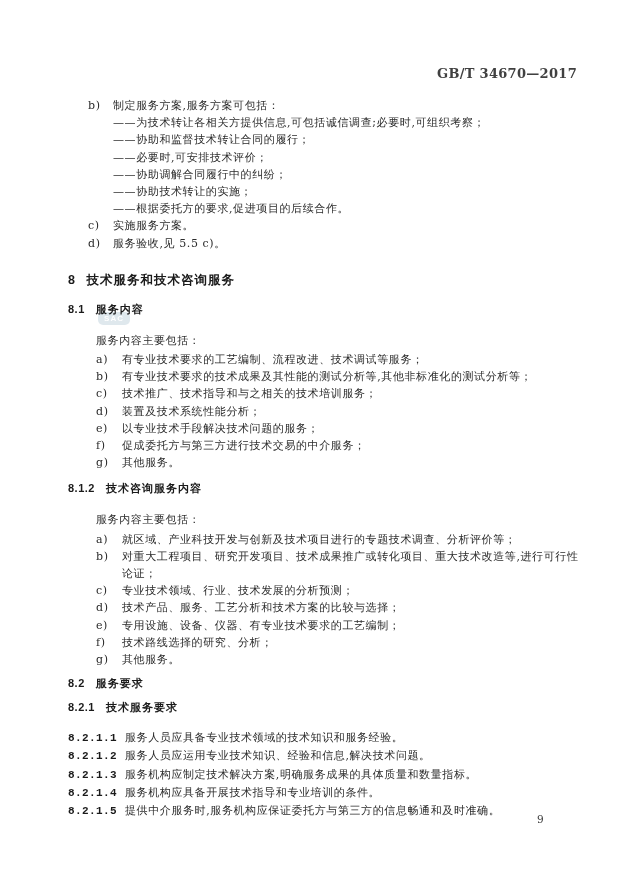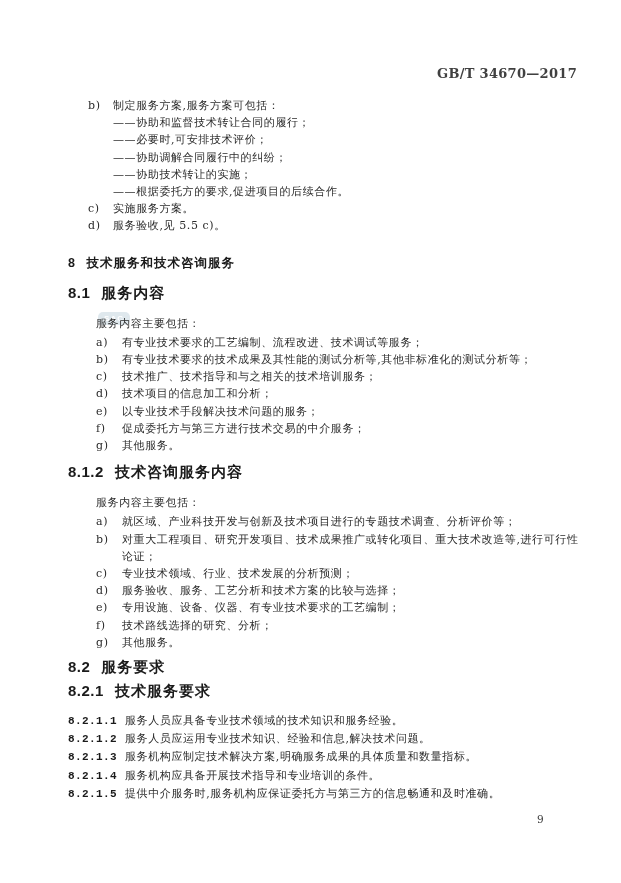--- a/index.html
+++ b/index.html
@@ -42,21 +42,21 @@
   
   .h-sec {
     display: flex;
     margin-left: 68px;
     font-family: "Liberation Sans", "DejaVu Sans", sans-serif;
     font-weight: bold;
     color: #1b1b1b;
     letter-spacing: 1px;
   }
   .h-lvl1 { font-size: 12.5px; line-height: 14px; margin-top: 21px; }
-  .h-lvl2 { font-size: 15px; line-height: 13px; text-align: center; }
+  .h-lvl2 { font-size: 11px; line-height: 13px; text-align: center; }
   .h-num { flex: none; margin-right: 11px; letter-spacing: 0.5px; }
   .mt-81  { margin-top: 16px; }
   .mt-811 { margin-top: 12px; }
   .mt-812 { margin-top: 11px; }
   .mt-82  { margin-top: 9px; }
   .mt-821 { margin-top: 11px; }
   
   .para-intro {
     margin-left: 96px;
     margin-top: 16px;
@@ -132,20 +132,23 @@
   </div>
 
   <div class="content">
 
     <div class="intro-list">
       <div class="li-row">
         <span class="lbl">b)</span>
         <span class="txt">制定服务方案,服务方案可包括：</span>
       </div>
       <div class="li-row dash-row">
+        <span class="txt">——为技术转让各相关方提供信息,可包括诚信调查;必要时,可组织考察；</span>
+      </div>
+      <div class="li-row dash-row">
         <span class="txt">——协助和监督技术转让合同的履行；</span>
       </div>
       <div class="li-row dash-row">
         <span class="txt">——必要时,可安排技术评价；</span>
       </div>
       <div class="li-row dash-row">
         <span class="txt">——协助调解合同履行中的纠纷；</span>
       </div>
       <div class="li-row dash-row">
         <span class="txt">——协助技术转让的实施；</span>
@@ -184,21 +187,21 @@
       <div class="item-row">
         <span class="lbl">b)</span>
         <span class="txt">有专业技术要求的技术成果及其性能的测试分析等,其他非标准化的测试分析等；</span>
       </div>
       <div class="item-row">
         <span class="lbl">c)</span>
         <span class="txt">技术推广、技术指导和与之相关的技术培训服务；</span>
       </div>
       <div class="item-row">
         <span class="lbl">d)</span>
-        <span class="txt">技术项目的信息加工和分析；</span>
+        <span class="txt">装置及技术系统性能分析；</span>
       </div>
       <div class="item-row">
         <span class="lbl">e)</span>
         <span class="txt">以专业技术手段解决技术问题的服务；</span>
       </div>
       <div class="item-row">
         <span class="lbl">f)</span>
         <span class="txt">促成委托方与第三方进行技术交易的中介服务；</span>
       </div>
       <div class="item-row">
@@ -222,21 +225,21 @@
       <div class="item-row">
         <span class="lbl">b)</span>
         <span class="txt">对重大工程项目、研究开发项目、技术成果推广或转化项目、重大技术改造等,进行可行性论证；</span>
       </div>
       <div class="item-row">
         <span class="lbl">c)</span>
         <span class="txt">专业技术领域、行业、技术发展的分析预测；</span>
       </div>
       <div class="item-row">
         <span class="lbl">d)</span>
-        <span class="txt">服务验收、服务、工艺分析和技术方案的比较与选择；</span>
+        <span class="txt">技术产品、服务、工艺分析和技术方案的比较与选择；</span>
       </div>
       <div class="item-row">
         <span class="lbl">e)</span>
         <span class="txt">专用设施、设备、仪器、有专业技术要求的工艺编制；</span>
       </div>
       <div class="item-row">
         <span class="lbl">f)</span>
         <span class="txt">技术路线选择的研究、分析；</span>
       </div>
       <div class="item-row">

